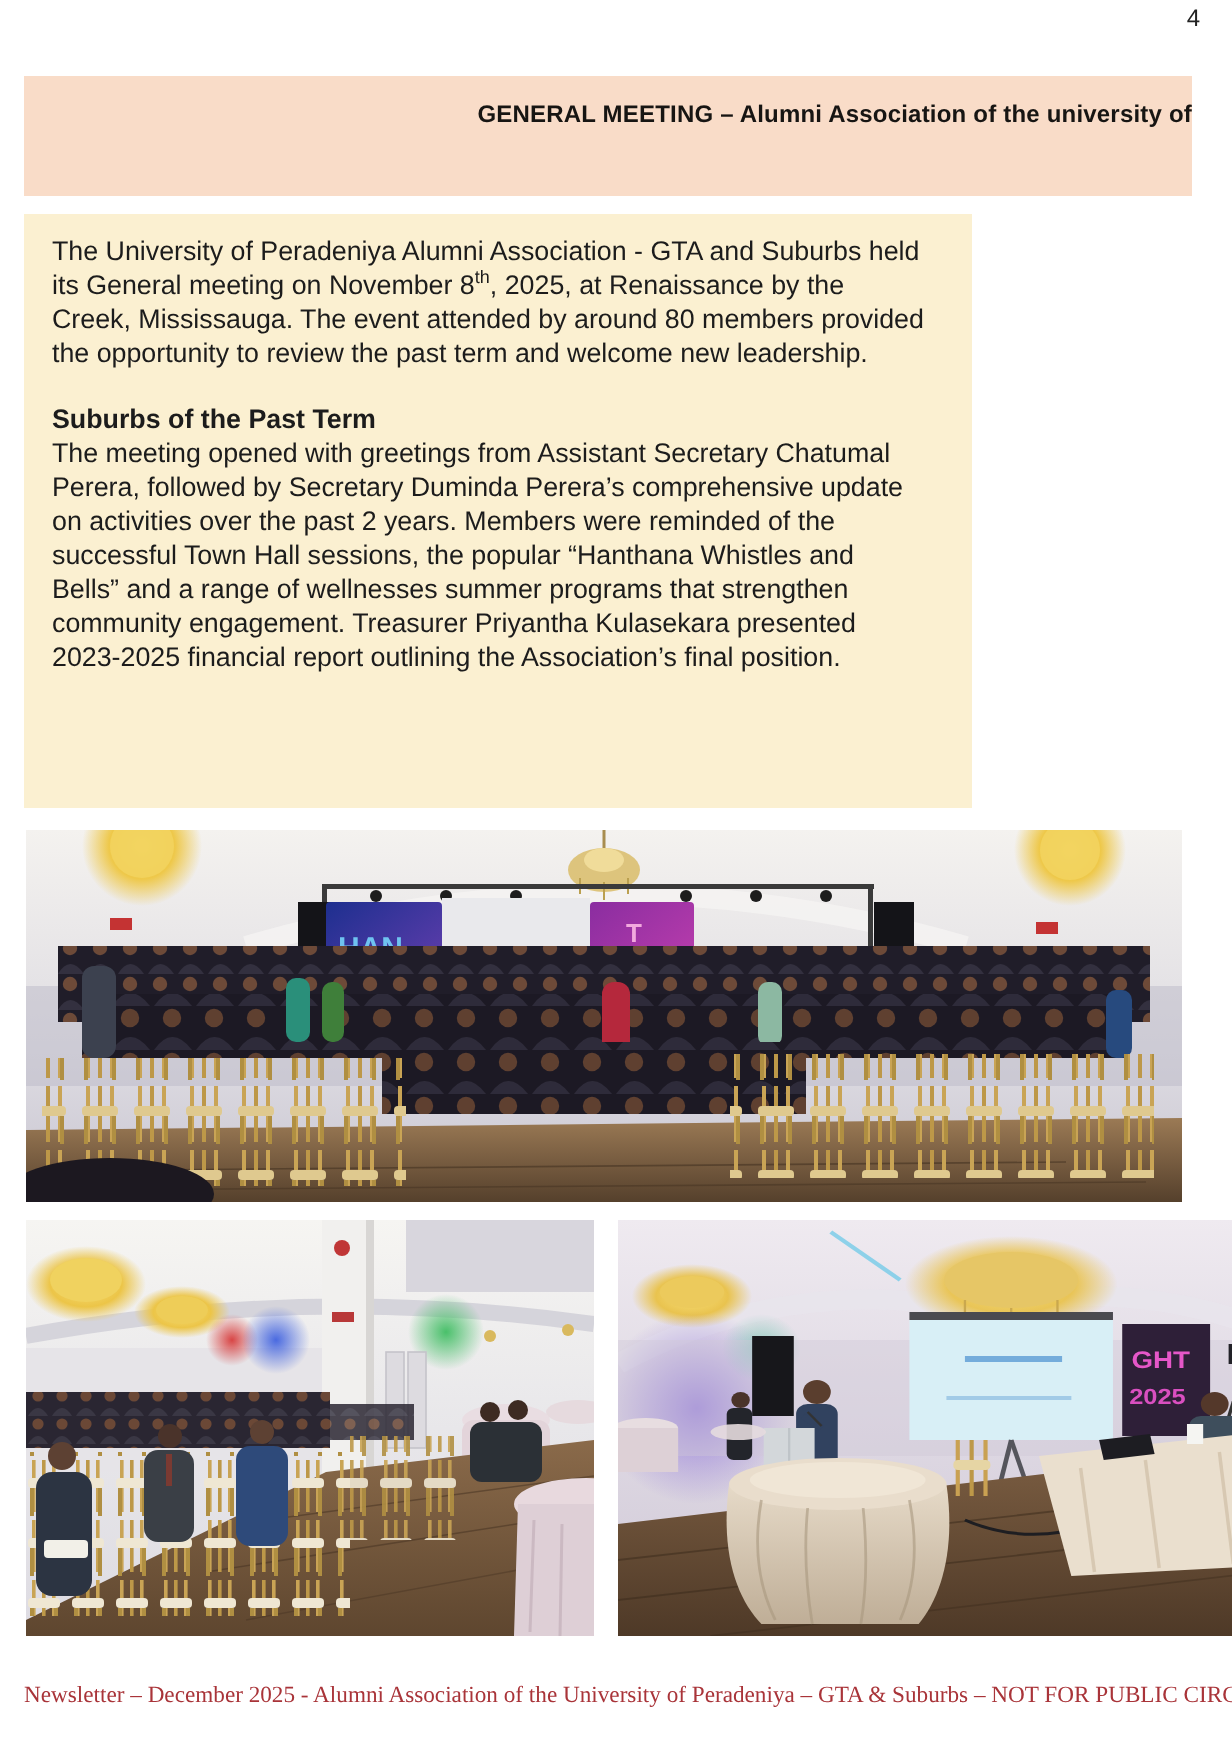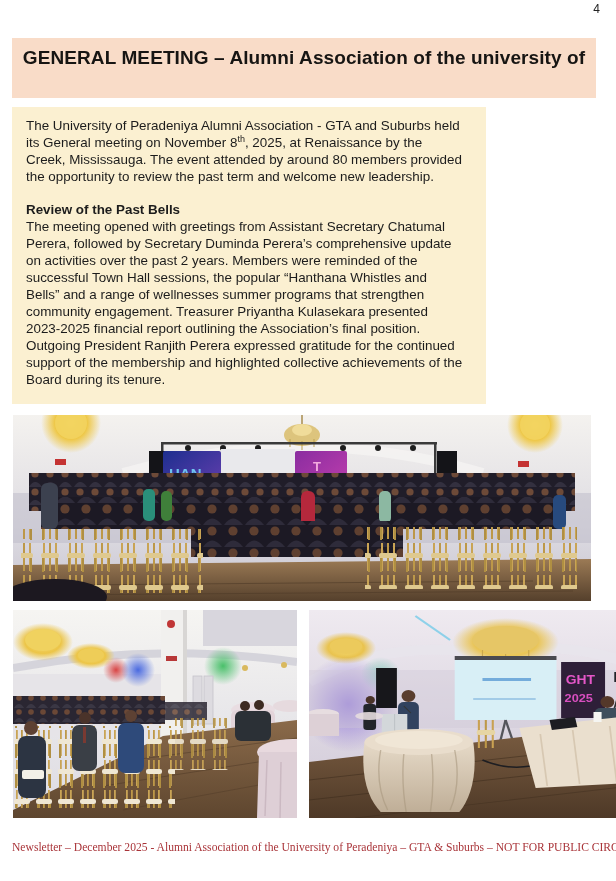--- a/index.html
+++ b/index.html
@@ -6,22 +6,22 @@
   .page {
     position:relative; width:616px; height:881px; background:#ffffff;
     font-family:"Liberation Sans", sans-serif; overflow:hidden;
   }
   .page-number { position:absolute; top:2px; right:16px; font-size:12px; color:#222; }
   .banner {
     position:absolute; left:12px; top:38px; width:584px; height:60px;
     background:var(--banner-bg,#f9dcc8); text-align:center; padding-top:8px; box-sizing:border-box;
   }
   .banner-line {
-    font-weight:bold; font-size:19px; line-height:23px;
-    color:var(--title-color,#171513); letter-spacing:.1px;
+    font-weight:bold; font-size:12px; line-height:23px;
+    color:var(--title-color,#171513); letter-spacing:.1px;text-align:right;
   }
   .content-box {
     position:absolute; left:12px; top:107px; width:474px; height:297px;
     background:var(--body-bg,#fbf0d1); box-sizing:border-box;
     padding:10px 22px 0 14px; font-size:13.4px; line-height:17px;
     color:var(--text-color,#1c1c1c); overflow:hidden;
   }
   .content-box p { margin:0; }
   .content-box h3 { margin:16px 0 0 0; font-size:13.4px; line-height:17px; font-weight:bold; color:inherit; }
   .intro sup { font-size:9px; vertical-align:super; line-height:0; }
@@ -44,26 +44,25 @@
   <div class="page-number">4</div>
 
   <header class="banner">
     <div class="banner-line">GENERAL MEETING – Alumni Association of the university of</div>
   </header>
 
   <section class="content-box">
     <p class="intro"><span>The University of Peradeniya Alumni Association - GTA and Suburbs held its General meeting on November 8</span><sup>th</sup><span>, 2025, at Renaissance by the Creek, Mississauga. The event attended by around 80 members provided the opportunity to review the past term and welcome new leadership.</span></p>
 
     <div class="section">
-      <h3>Review of the Past Bells</h3>
+      <h3>Suburbs of the Past Term</h3>
       <p>The meeting opened with greetings from Assistant Secretary Chatumal Perera, followed by Secretary Duminda Perera’s comprehensive update on activities over the past 2 years. Members were reminded of the successful Town Hall sessions, the popular “Hanthana Whistles and Bells” and a range of wellnesses summer programs that strengthen community engagement. Treasurer Priyantha Kulasekara  presented 2023-2025 financial report outlining the Association’s final position.</p>
     </div>
 
     <div class="section">
-      <p>Outgoing President Ranjith Perera expressed gratitude for the continued support of the membership and highlighted collective achievements of the Board during its tenure.</p>
     </div>
   </section>
 
   <figure class="photo photo-main">
     <svg viewBox="0 0 578 186" preserveAspectRatio="none">
       <defs>
         <linearGradient id="m-ceil" x1="0" y1="0" x2="0" y2="1">
           <stop offset="0" stop-color="#f4f2ef"></stop>
             <stop offset="0.6" stop-color="#dedce2"></stop>
             <stop offset="1" stop-color="#c7c4d0"></stop>

